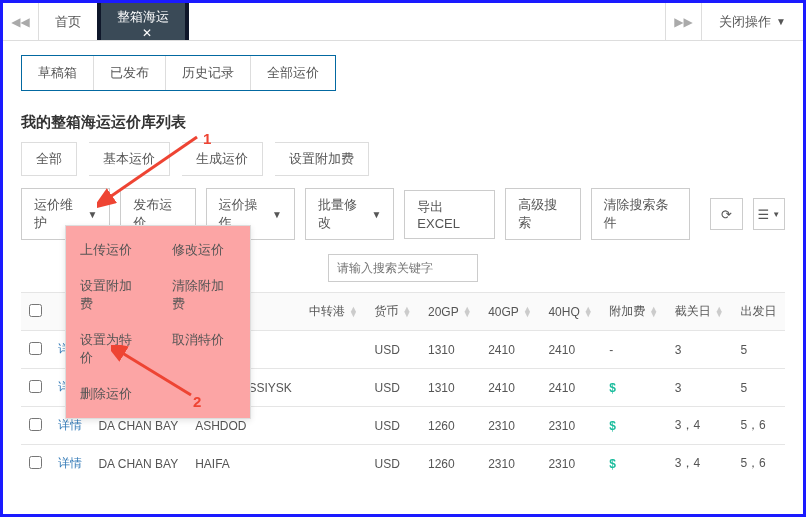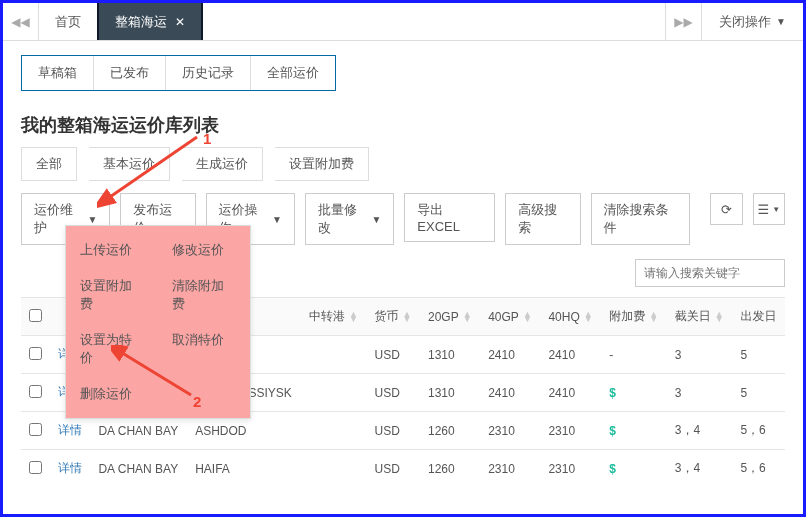--- a/index.html
+++ b/index.html
@@ -2,50 +2,50 @@
 <html><head>
 <meta charset="utf-8">
 <style>
 * { box-sizing: border-box; margin: 0; padding: 0; }
 body { font-family: "Microsoft YaHei", Arial, sans-serif; font-size: 13px; color: #333; background: #fff; }
 .frame { border: 3px solid #1a1aff; width: 806px; height: 517px; position: relative; overflow: hidden; }
 
 .topbar { display: flex; align-items: stretch; height: 38px; border-bottom: 1px solid #ddd; }
 .topbar .nav-btn { width: 36px; display: flex; align-items: center; justify-content: center; border-right: 1px solid #ddd; color: #aaa; cursor: pointer; font-size: 12px; }
 .topbar .nav-btn.right { border-right: none; border-left: 1px solid #ddd; }
-.topbar .tab { padding: 0 16px; display: flex; align-items: center; border-right: 2px solid #0f172a; cursor: pointer; color: #555; justify-content: flex-end; }
-.topbar .tab.active { background: #3a4a57; color: #fff; }
+.topbar .tab { padding: 0 16px; display: flex; align-items: center; border-right: 4px solid #0f172a; cursor: pointer; color: #555; justify-content: flex-end; }
+.topbar .tab.active { background: #3a4a57; color: #fff; flex-direction: column; }
 .topbar .tab.active .close { margin-left: 8px; font-size: 12px; }
 .topbar .spacer { flex: 1; }
 .topbar .close-ops { padding: 0 17px; display: flex; align-items: center; color: #555; cursor: pointer; border-left: 1px solid #ddd; }
 .topbar .caret { margin-left: 5px; font-size: 10px; }
 
 .content { padding: 14px 18px; }
 
 .sub-tabs { display: flex; border: 1px solid #0369a1; width: fit-content; }
 .sub-tabs .st { padding: 8px 16px; border-right: 1px solid #ddd; cursor: pointer; color: #555; }
 .sub-tabs .st:last-child { border-right: none; }
 
-.section-title { font-weight: bold; font-size: 18px; margin: 22px 0 10px 0; }
+.section-title { font-weight: bold; font-size: 15px; margin: 22px 0 10px 0; }
 
 .filter-row { display: flex; gap: 12px; margin-bottom: 12px; }
 .filter-row .fbtn { padding: 7px 14px; border: 1px solid #ddd; cursor: pointer; color: #555; }
 .filter-row .fbtn + .fbtn { border-left: none; }
 
-.toolbar { display: flex; align-items: flex-start; gap: 10px; margin-bottom: 14px; position: relative; }
+.toolbar { display: flex; align-items: center; gap: 10px; margin-bottom: 14px; position: relative; }
 .toolbar .tbtn { padding: 7px 12px; border: 1px solid #ccc; background: #fff; cursor: pointer; color: #555; display: flex; align-items: center; }
 .toolbar .tbtn .caret { margin-left: 5px; font-size: 10px; }
 .toolbar .spacer2 { flex: 1; }
 .toolbar .icon-btn { width: 34px; height: 32px; border: 1px solid #ccc; display: flex; align-items: center; justify-content: center; cursor: pointer; color: #555; }
 
 .dropdown { position: absolute; top: 222px; left: 62px; width: 186px; background: #fca5a5; border: 1px solid #ddd; box-shadow: 0 2px 6px rgba(0,0,0,0.1); z-index: 10; padding: 6px 0; }
 .dropdown .dd-row { display: flex; }
 .dropdown .dd-item { flex: 1; padding: 9px 14px; cursor: pointer; color: #555; }
 
-.search-wrap { display: flex; justify-content: flex-end; margin-bottom: 10px; }
+.search-wrap { display: flex; justify-content: center; margin-bottom: 10px; }
 .search-input { width: 150px; padding: 6px 8px; border: 1px solid #ccc; color: #999; font-size: 12px; }
 
 .table { width: 100%; border-collapse: collapse; }
 .table th, .table td { padding: 10px 8px; border-top: 1px solid #e5e5e5; text-align: left; font-size: 12px; color: #555; white-space: nowrap; }
 .table th { font-weight: normal; background: #fafafa; position: relative; }
 .table th .sort { color: #ccc; font-size: 9px; margin-left: 4px; display: inline-flex; flex-direction: column; line-height: 5px; vertical-align: middle; }
 .table .chk { width: 28px; text-align: center; }
 .table .link { color: #337ab7; cursor: pointer; }
 .table .dollar { color: #1abc9c; font-weight: bold; }
 .table input[type=checkbox] { cursor: pointer; }

